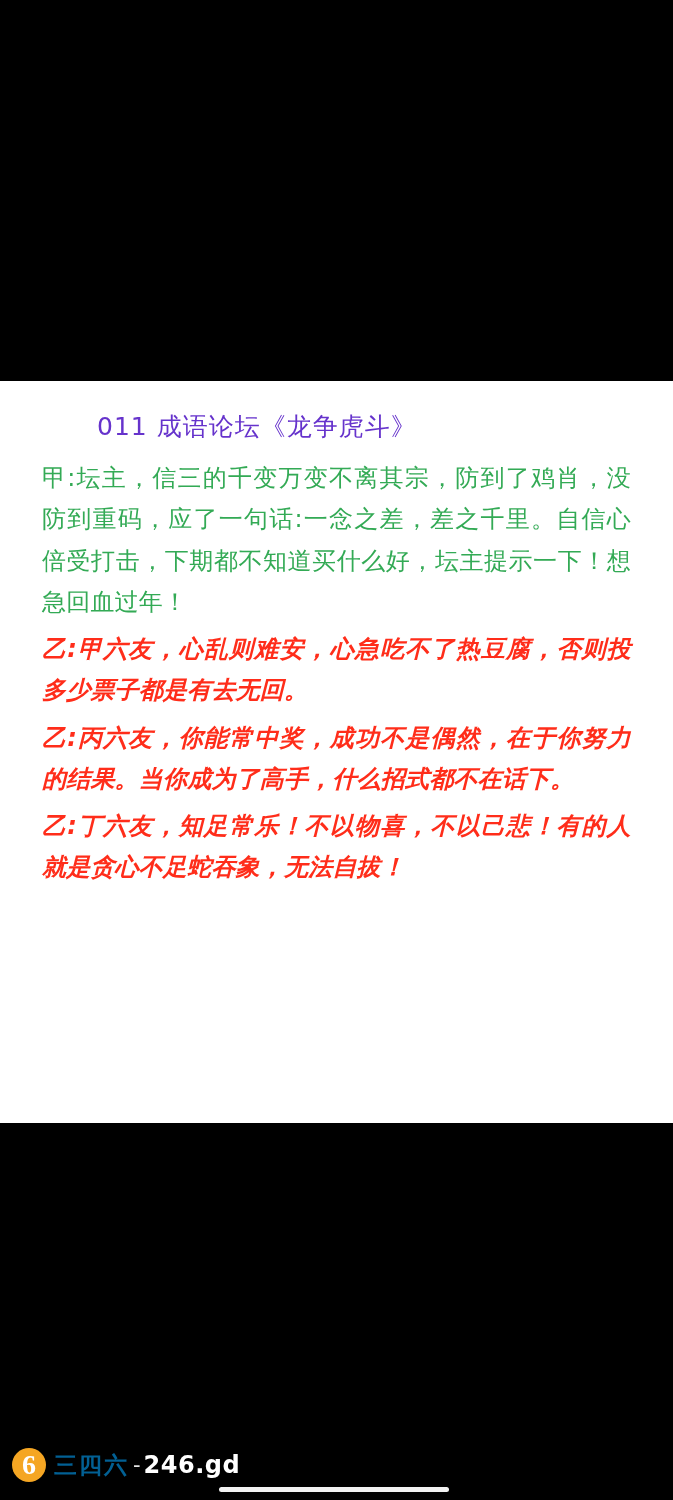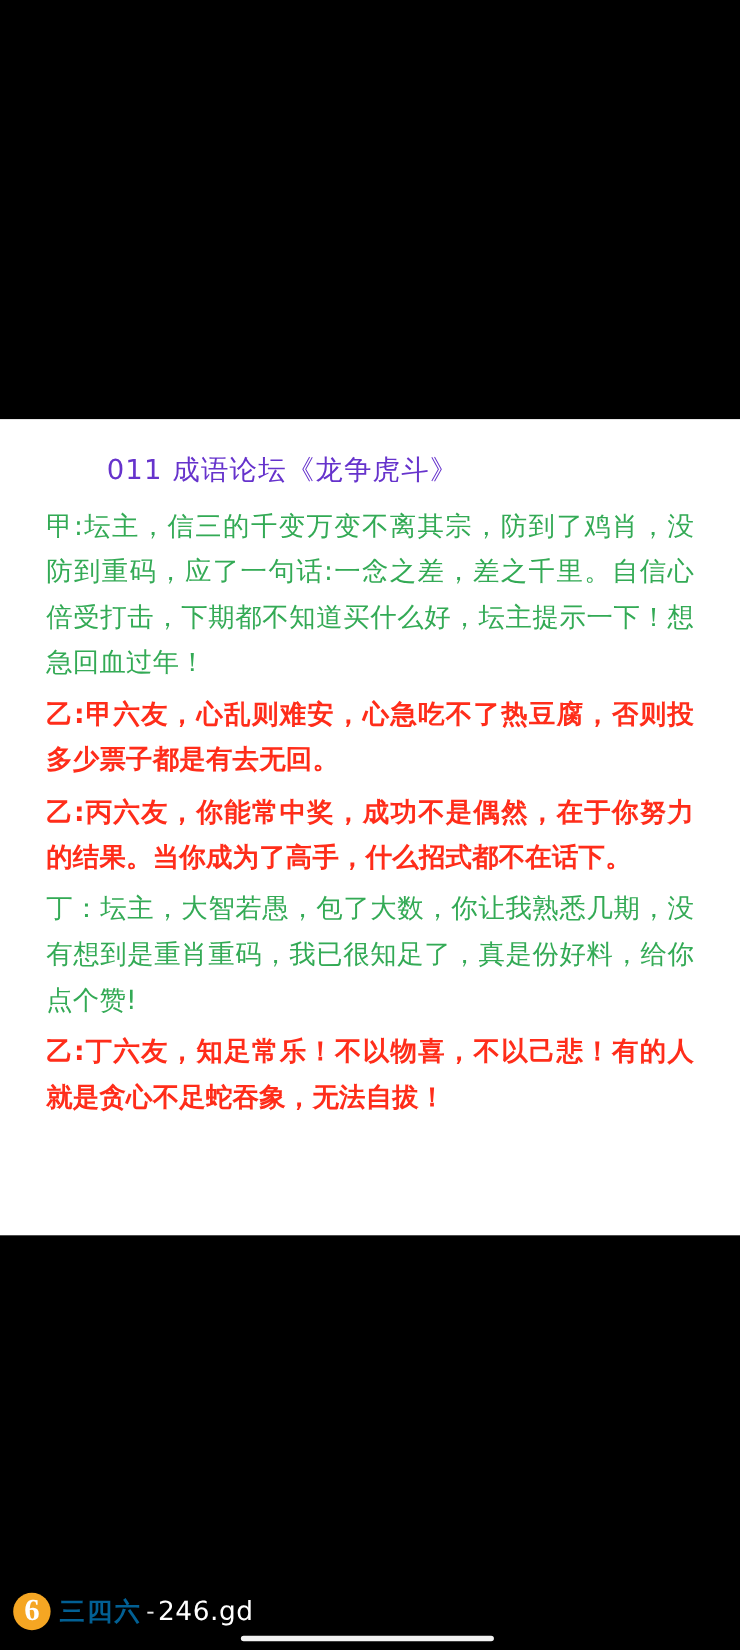--- a/index.html
+++ b/index.html
@@ -46,20 +46,21 @@
     letter-spacing: 0.2px;
     text-align: justify;
   }
   .para.green {
     color: #33aa55;
     font-weight: 400;
   }
   .para.red {
     color: #ff2d1a;
     font-weight: bold;
+    font-style: italic;
   }
   .watermark {
     position: absolute;
     left: 8px;
     bottom: 12px;
     display: flex;
     align-items: center;
     height: 46px;
     background: rgba(0,0,0,0.35);
     padding: 0 10px 0 2px;
@@ -105,21 +106,21 @@
   }
   .wm-dash {
     color: #ffffff;
     font-size: 21px;
     opacity: 0.9;
     margin-right: 3px;
   }
   .wm-url {
     color: #ffffff;
     font-size: 24px;
-    font-weight: normal;
+    font-weight: bold;
     letter-spacing: 0.5px;
   }
   .home-indicator {
     position: absolute;
     left: 50%;
     transform: translateX(-50%);
     bottom: 8px;
     width: 230px;
     height: 5px;
     border-radius: 3px;
@@ -132,21 +133,20 @@
 
 <div class="screen">
 
   <div class="content-card">
 
     <div class="doc-title">011  成语论坛《龙争虎斗》</div>
 
     <p class="para green">甲:坛主，信三的千变万变不离其宗，防到了鸡肖，没防到重码，应了一句话:一念之差，差之千里。自信心倍受打击，下期都不知道买什么好，坛主提示一下！想急回血过年！</p>
     <p class="para red">乙:甲六友，心乱则难安，心急吃不了热豆腐，否则投多少票子都是有去无回。</p>
     <p class="para red">乙:丙六友，你能常中奖，成功不是偶然，在于你努力的结果。当你成为了高手，什么招式都不在话下。</p>
-    <p class="para green">丁：坛主，大智若愚，包了大数，你让我熟悉几期，没有想到是重肖重码，我已很知足了，真是份好料，给你点个赞!</p>
     <p class="para red">乙:丁六友，知足常乐！不以物喜，不以己悲！有的人就是贪心不足蛇吞象，无法自拔！</p>
 
   </div>
 
   <div class="watermark">
     <span class="wm-logo">
       <span class="ball"></span>
       <span class="six">6</span>
     </span>
     <span class="wm-cn">三四六</span>

